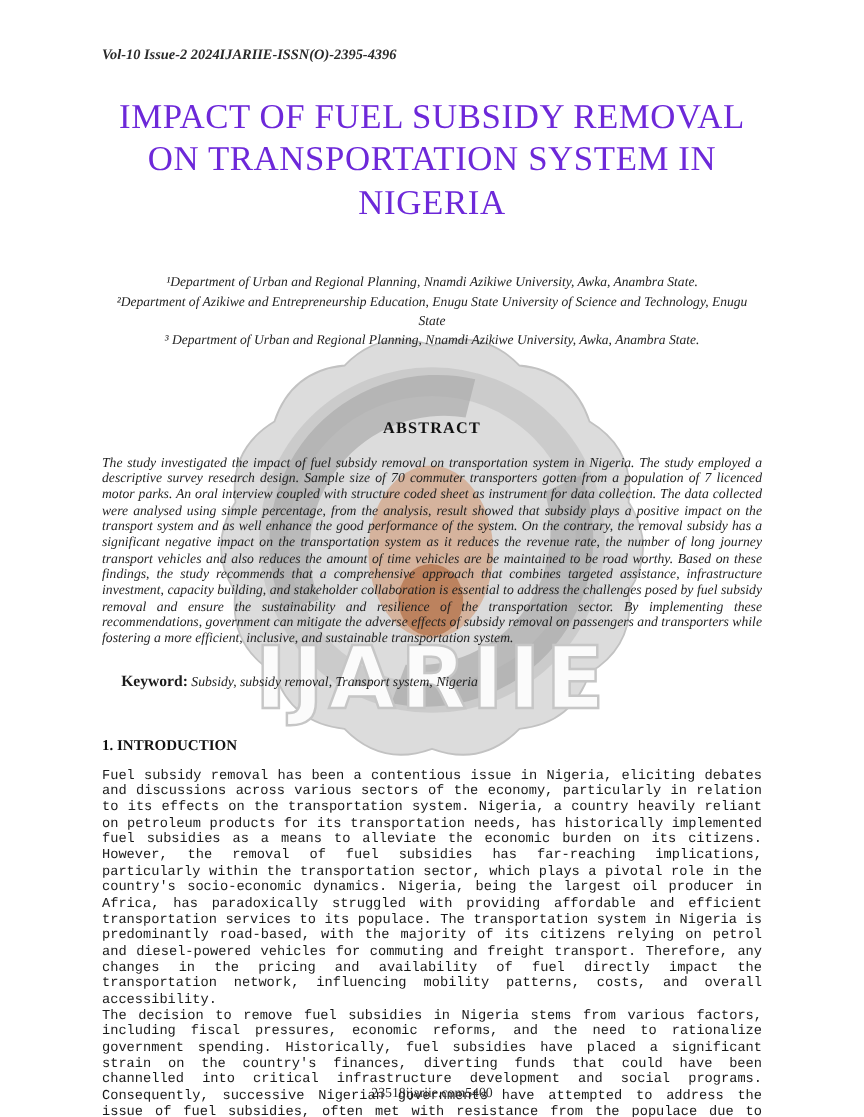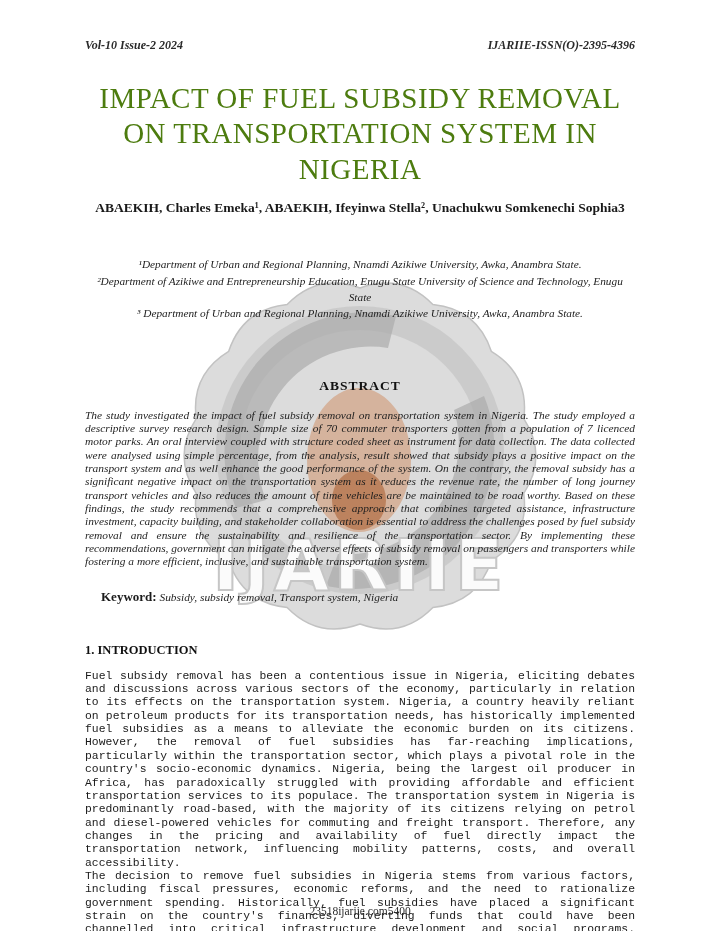--- a/index.html
+++ b/index.html
@@ -18,34 +18,34 @@
     left: 166px;
     width: 388px;
     height: 388px;
     z-index: 0;
     pointer-events: none;
   }
   .content { position: relative; z-index: 1; padding: 0 85px; }
   .pg-header {
     padding-top: 38px;
     display: flex;
-    justify-content: space-between;
+    justify-content: flex-start;
     font-size: 12px;
     font-style: italic;
     font-weight: bold;
     color: #2a2a2a;
   }
   h1.title {
     margin: 28px 0 0 0;
     text-align: center;
     font-size: 29px;
     font-weight: 400;
     letter-spacing: 0.5px;
     line-height: 1.22;
-    color: #4d7c0f;
+    color: #6d28d9;
   }
   .authors {
     margin-top: 13px;
     text-align: center;
     font-size: 13.5px;
     font-weight: 600;
     color: #191919;
   }
   .affils {
     margin-top: 40px;
@@ -128,21 +128,20 @@
 
   <div class="content">
 
     <div class="pg-header">
       <span>Vol-10 Issue-2 2024</span>
       <span>IJARIIE-ISSN(O)-2395-4396</span>
     </div>
 
     <h1 class="title">IMPACT OF FUEL SUBSIDY REMOVAL ON TRANSPORTATION SYSTEM IN NIGERIA</h1>
 
-    <div class="authors">ABAEKIH, Charles Emeka¹, ABAEKIH, Ifeyinwa Stella², Unachukwu Somkenechi Sophia3</div>
 
     <div class="affils">
       <div>¹Department of Urban and Regional Planning, Nnamdi Azikiwe University, Awka, Anambra State.</div>
       <div>²Department of Azikiwe and Entrepreneurship Education, Enugu State University of Science and Technology, Enugu State</div>
       <div>³ Department of Urban and Regional Planning, Nnamdi Azikiwe University, Awka, Anambra State.</div>
     </div>
 
     <h2 class="abstract-heading">ABSTRACT</h2>
 
     <p class="abstract">The study investigated the impact of fuel subsidy removal on transportation system in Nigeria. The study employed a descriptive survey research design. Sample size of 70 commuter transporters gotten from a population of 7 licenced motor parks. An oral interview coupled with structure coded sheet as instrument for data collection. The data collected were analysed using simple percentage, from the analysis, result showed that subsidy plays a positive impact on the transport system and as well enhance the good performance of the system. On the contrary, the removal subsidy has a significant negative impact on the transportation system as it reduces the revenue rate, the number of long journey transport vehicles and also reduces the amount of time vehicles are be maintained to be road worthy.  Based on these findings, the study recommends that a comprehensive approach that combines targeted assistance, infrastructure investment, capacity building, and stakeholder collaboration is essential to address the challenges posed by fuel subsidy removal and ensure the sustainability and resilience of the transportation sector. By implementing these recommendations, government can mitigate the adverse effects of subsidy removal on passengers and transporters while fostering a more efficient, inclusive, and sustainable transportation system.</p>

